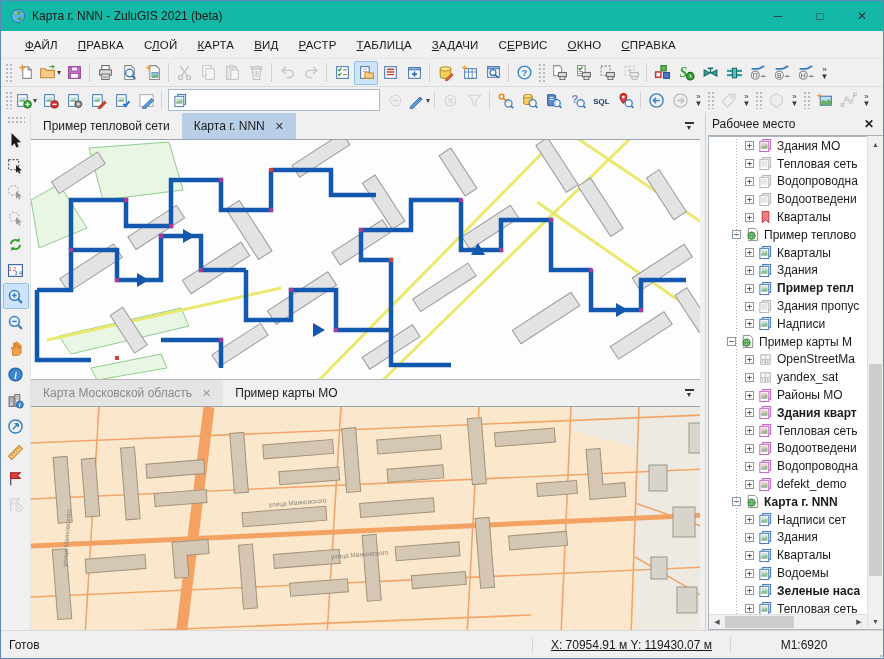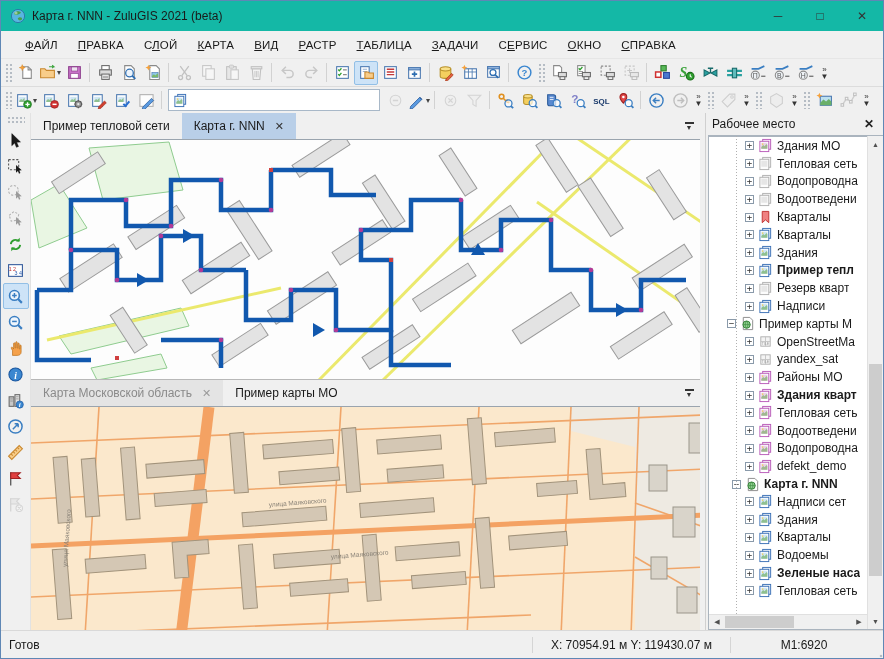--- a/index.html
+++ b/index.html
@@ -78,21 +78,21 @@
   .sb-track{flex:1;position:relative;}
   .sb-thumb{position:absolute;left:1px;right:1px;top:46%;height:46%;background:#cdcdcd;}
   .hscroll{height:15px;flex:0 0 15px;background:#f0f0f0;border-top:1px solid #e0e0e0;display:flex;}
   .hs-arrow{width:16px;display:flex;align-items:center;justify-content:center;font-size:7px;color:#505050;}
   .hs-track{flex:1;position:relative;}
   .hs-thumb{position:absolute;top:1px;bottom:1px;left:0;width:55%;background:#cdcdcd;}
   
   .statusbar{height:31px;flex:0 0 27px;background:#f0f0f0;border-top:1px solid #d9d9d9;display:flex;align-items:center;font-size:12px;}
   .st-ready{padding-left:8px;flex:1;}
   .st-sep{width:1px;height:16px;background:#d5d5d5;margin:0 8px;}
-  .st-coords{padding:0 10px;}
+  .st-coords{padding:0 10px;text-decoration:underline;}
   .st-scale{width:130px;text-align:center;}
   .st-grip{width:14px;height:27px;background-image:radial-gradient(#b5bcc4 30%,transparent 33%);background-size:5px 5px;background-position:bottom right;background-repeat:no-repeat;
      background-image:radial-gradient(circle at 3px 3px,#b5bcc4 1.4px,transparent 1.6px);}
   .hidden-defs{position:absolute;width:0;height:0;overflow:hidden;}
 </style>
 </head>
 <body>
 
 <svg class="hidden-defs" xmlns="http://www.w3.org/2000/svg">
 <defs>
@@ -1123,20 +1123,27 @@
                 </svg>
                 <span class="lbl">Водоотведени</span>
               </div>
               <div class="tree-row" style="padding-left: 36px;">
                 <span class="exp">+</span>
                 <svg class="icon16" viewBox="0 0 16 16">
                   <use href="#bookmark" xlink:href="#bookmark"></use>
                 </svg>
                 <span class="lbl">Кварталы</span>
               </div>
+              <div class="tree-row" style="padding-left: 23px;">
+                <span class="exp">−</span>
+                <svg class="icon16" viewBox="0 0 16 16">
+                  <use href="#globe-doc" xlink:href="#globe-doc"></use>
+                </svg>
+                <span class="lbl">Пример теплово</span>
+              </div>
               <div class="tree-row" style="padding-left: 36px;">
                 <span class="exp">+</span>
                 <svg class="icon16" viewBox="0 0 16 16">
                   <use href="#layer-blue" xlink:href="#layer-blue"></use>
                 </svg>
                 <span class="lbl">Кварталы</span>
               </div>
               <div class="tree-row" style="padding-left: 36px;">
                 <span class="exp">+</span>
                 <svg class="icon16" viewBox="0 0 16 16">
@@ -1149,21 +1156,21 @@
                 <svg class="icon16" viewBox="0 0 16 16">
                   <use href="#layer-blue" xlink:href="#layer-blue"></use>
                 </svg>
                 <span class="lbl">Пример тепл</span>
               </div>
               <div class="tree-row" style="padding-left: 36px;">
                 <span class="exp">+</span>
                 <svg class="icon16" viewBox="0 0 16 16">
                   <use href="#layer-gray" xlink:href="#layer-gray"></use>
                 </svg>
-                <span class="lbl">Резерв кварт</span>
+                <span class="lbl">Здания пропус</span>
               </div>
               <div class="tree-row" style="padding-left: 36px;">
                 <span class="exp">+</span>
                 <svg class="icon16" viewBox="0 0 16 16">
                   <use href="#layer-blue" xlink:href="#layer-blue"></use>
                 </svg>
                 <span class="lbl">Надписи</span>
               </div>
               <div class="tree-row" style="padding-left: 18px;">
                 <span class="exp">−</span>

